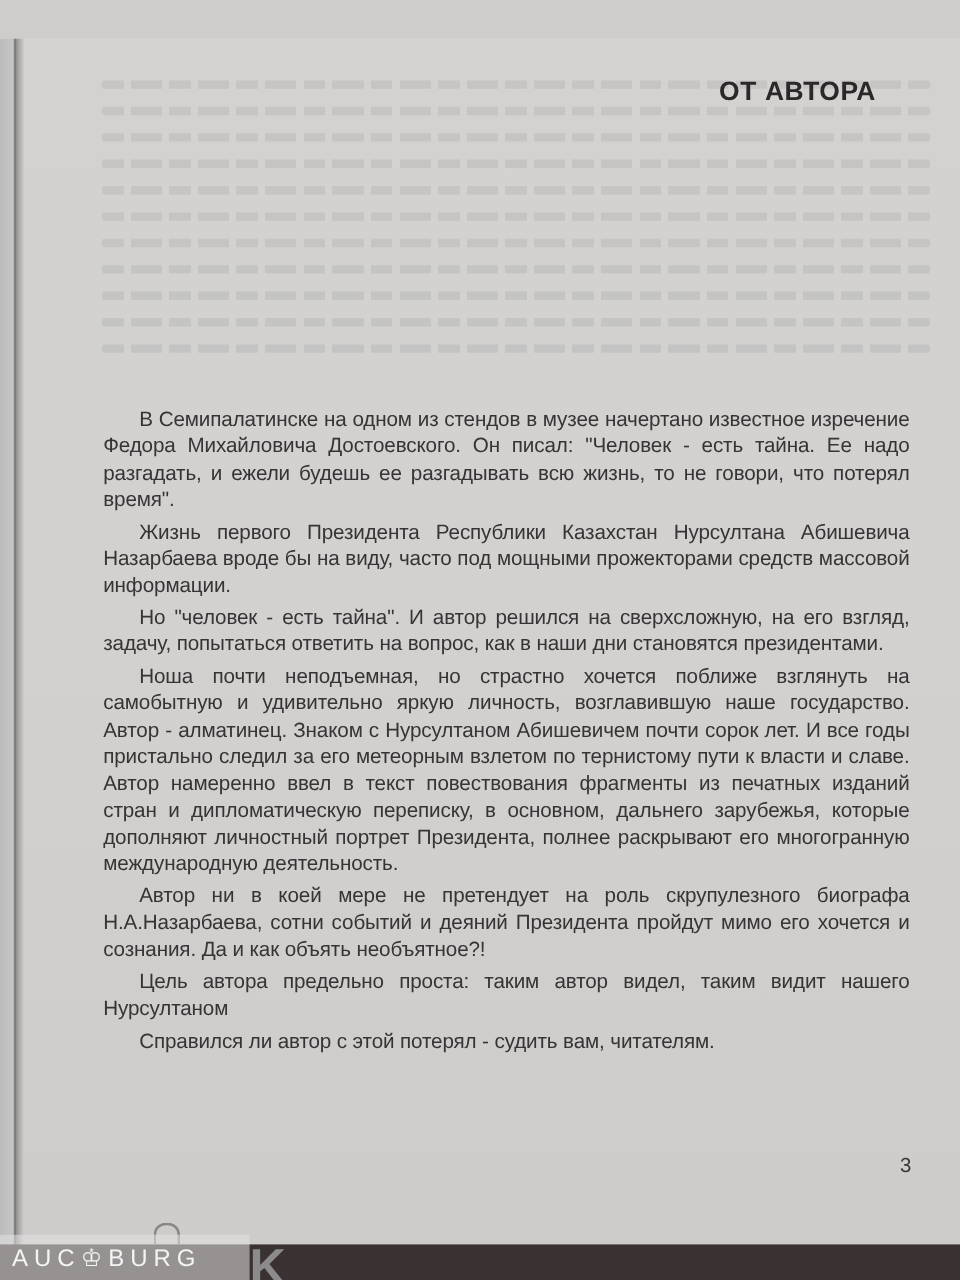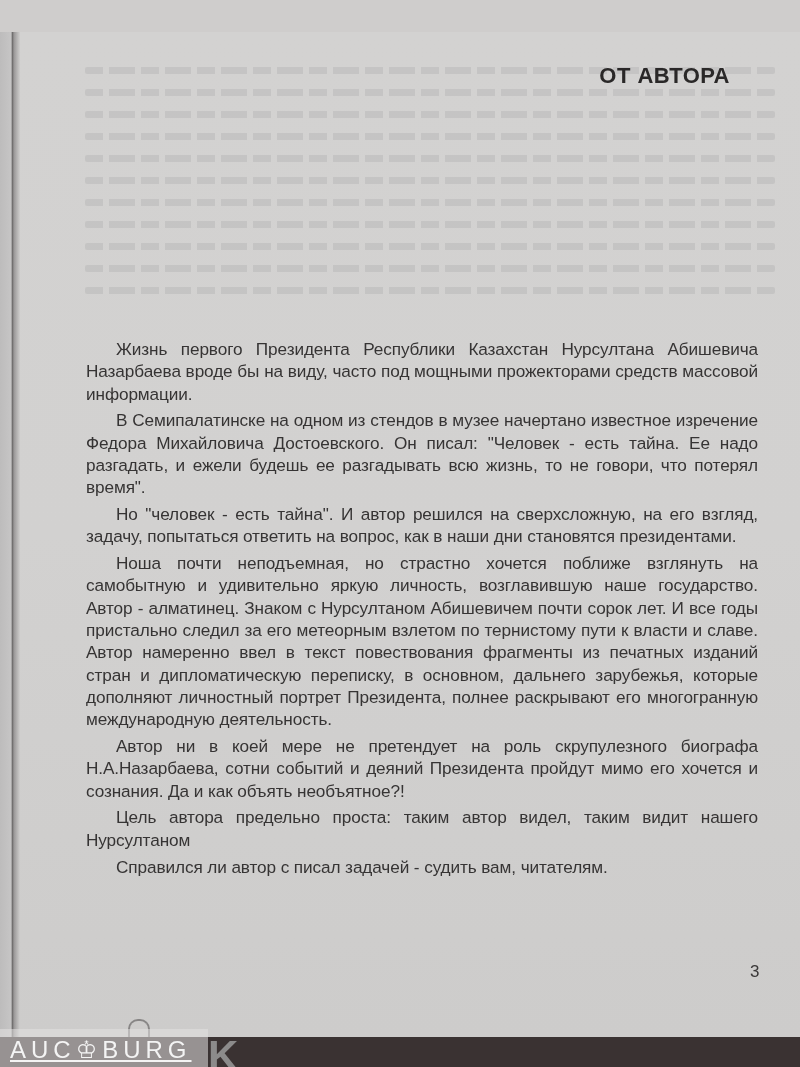--- a/index.html
+++ b/index.html
@@ -108,26 +108,25 @@
       top: 997px;
       width: 208px;
       height: 60px;
       background: rgba(228,226,226,0.55);
     }
     .wm-brand {
       position: absolute;
       left: 10px;
       top: 7px;
       font-family: "Liberation Sans", sans-serif;
-      font-size: 24px;
+      font-size: 20px;
       letter-spacing: 5px;
       color: #f4f4f4;
       font-weight: normal;
       white-space: nowrap;
-      text-decoration: underline;
     }
     .wm-sub {
       position: absolute;
       left: 20px;
       top: 38px;
       font-family: "Liberation Sans", sans-serif;
       font-size: 14px;
       letter-spacing: 0.6px;
       color: #f4f4f4;
       white-space: nowrap;
@@ -160,27 +159,27 @@
     <div class="bleed-line"></div>
       <div class="bleed-line"></div>
       <div class="bleed-line"></div>
     <div class="bleed-line"></div>
       <div class="bleed-line"></div>
   </div>
 
   <h1 class="heading">ОТ АВТОРА</h1>
 
   <div class="body-text">
+    <p>В Семипалатинске на одном из стендов в музее начертано известное изречение Федора Михайловича Достоевского. Он писал: "Человек - есть тайна. Ее надо разгадать, и ежели будешь ее разгадывать всю жизнь, то не говори, что потерял время".</p>
     <p>Жизнь первого Президента Республики Казахстан Нурсултана Абишевича Назарбаева вроде бы на виду, часто под мощными прожекторами средств массовой информации.</p>
-    <p>В Семипалатинске на одном из стендов в музее начертано известное изречение Федора Михайловича Достоевского. Он писал: "Человек - есть тайна. Ее надо разгадать, и ежели будешь ее разгадывать всю жизнь, то не говори, что потерял время".</p>
     <p>Но "человек - есть тайна". И автор решился на сверхсложную, на его взгляд, задачу, попытаться ответить на вопрос, как в наши дни становятся президентами.</p>
     <p>Ноша почти неподъемная, но страстно хочется поближе взглянуть на самобытную и удивительно яркую личность, возглавившую наше государство. Автор - алматинец. Знаком с Нурсултаном Абишевичем почти сорок лет. И все годы пристально следил за его метеорным взлетом по тернистому пути к власти и славе. Автор намеренно ввел в текст повествования фрагменты из печатных изданий стран и дипломатическую переписку, в основном, дальнего зарубежья, которые дополняют личностный портрет Президента, полнее раскрывают его многогранную международную деятельность.</p>
     <p>Автор ни в коей мере не претендует на роль скрупулезного биографа Н.А.Назарбаева, сотни событий и деяний Президента пройдут мимо его хочется и сознания. Да и как объять необъятное?!</p>
     <p class="last-left">Цель автора предельно проста: таким автор видел, таким видит нашего Нурсултаном</p>
-    <p class="last-left">Справился ли автор с писал задачей - судить вам, читателям.</p>
+    <p class="last-left">Справился ли автор с этой потерял - судить вам, читателям.</p>
   </div>
 
   <div class="page-number">3</div>
 
   <div class="bottom-strip"></div>
 
   <div class="stamp-ghost"></div>
   <div class="watermark">
     <div class="wm-brand">AUC♔BURG</div>
     <div class="wm-sub">AUCTION MARKETPLACE</div>

